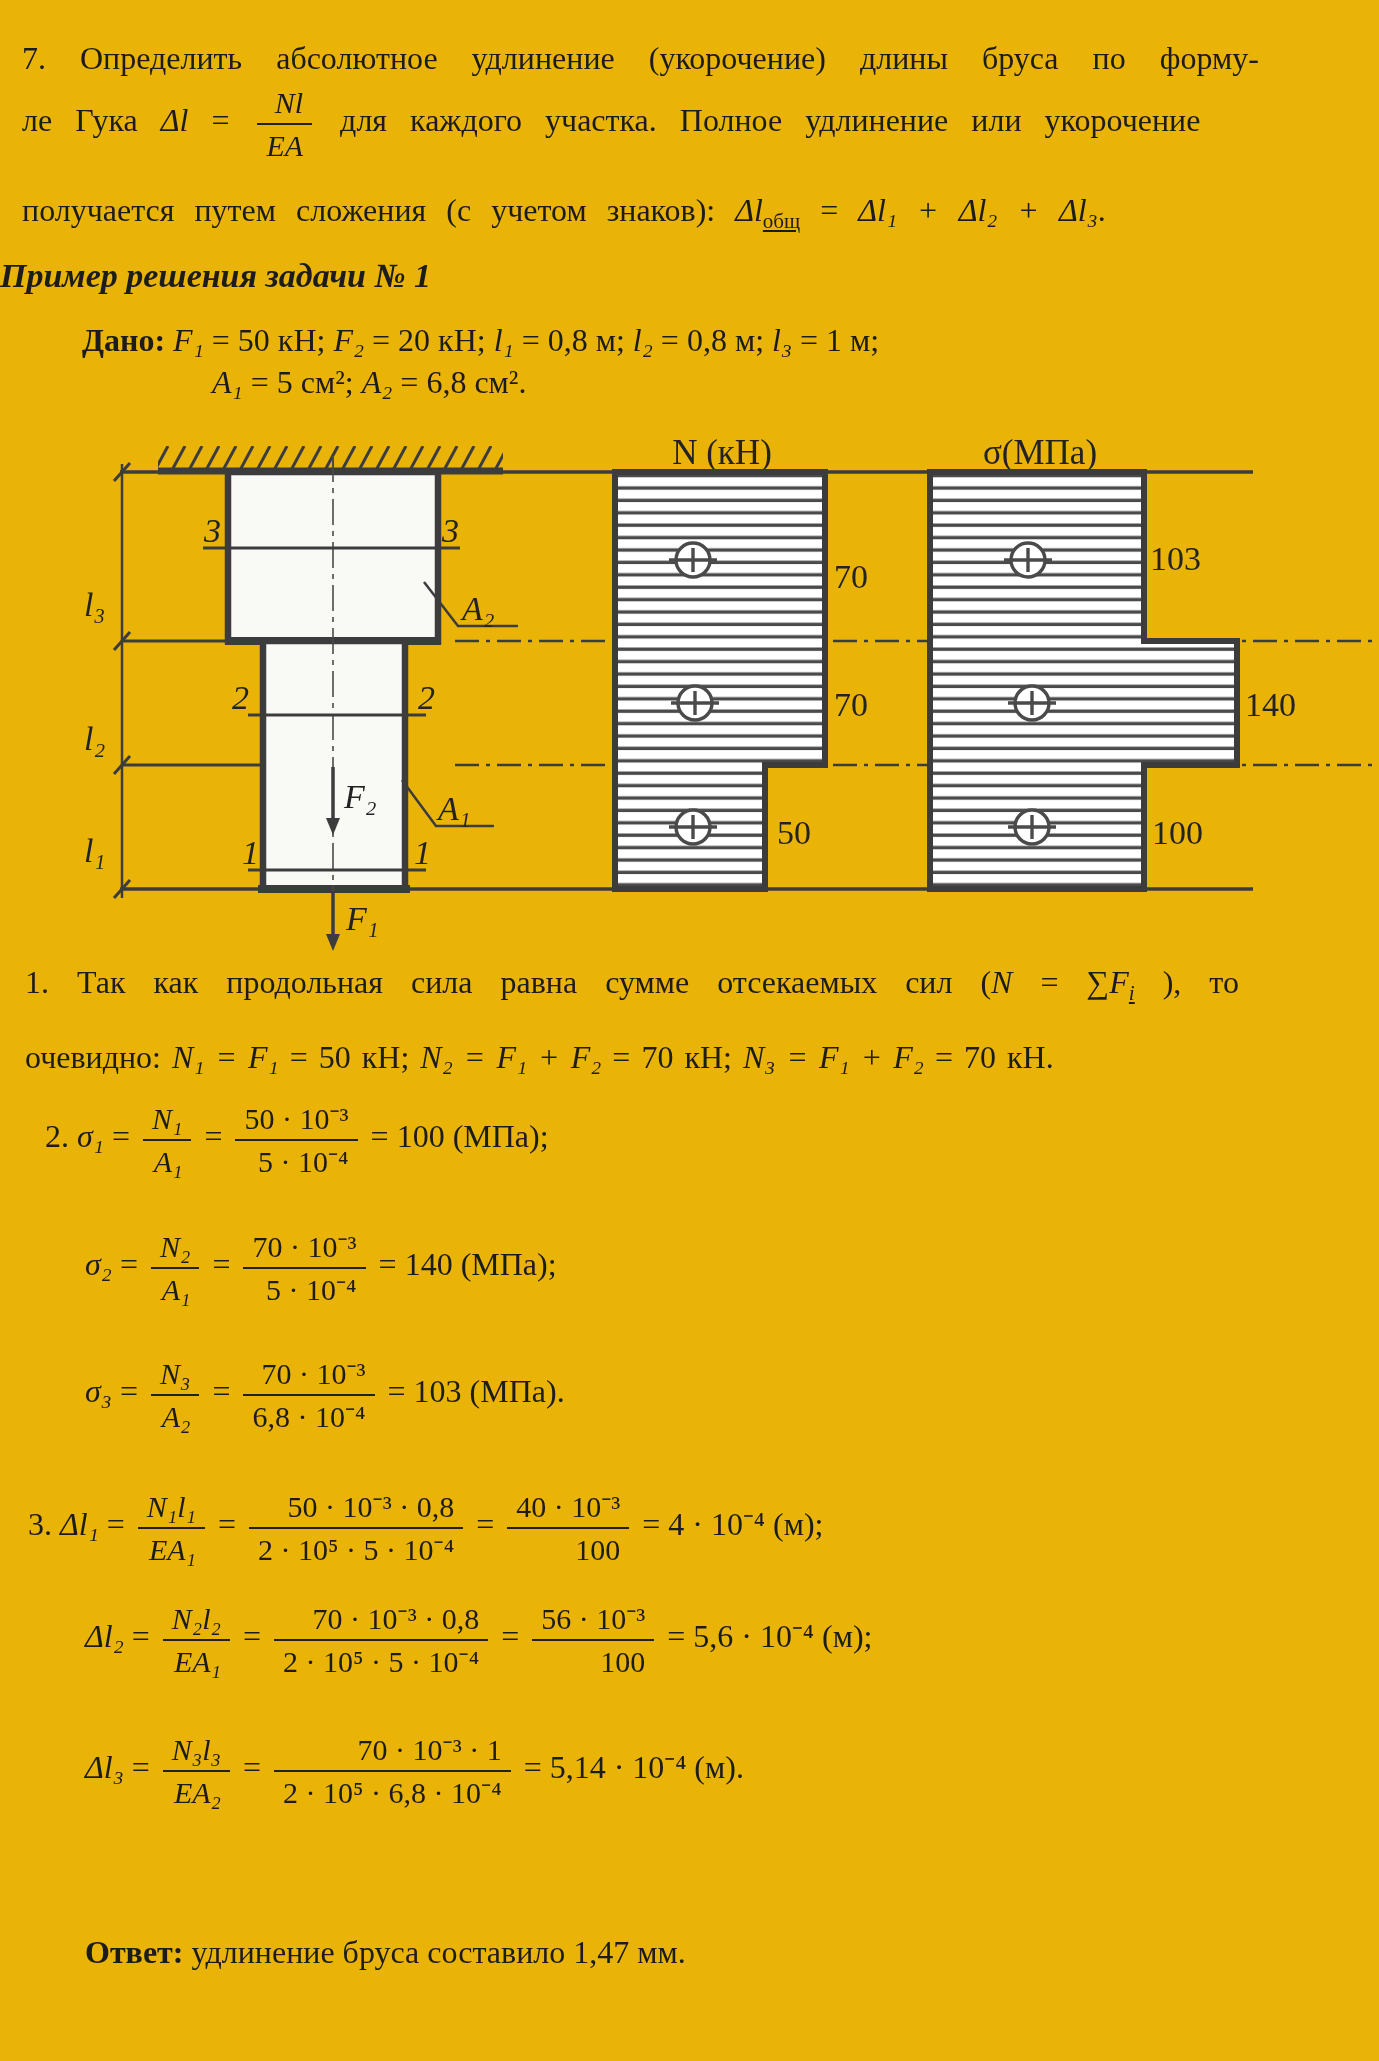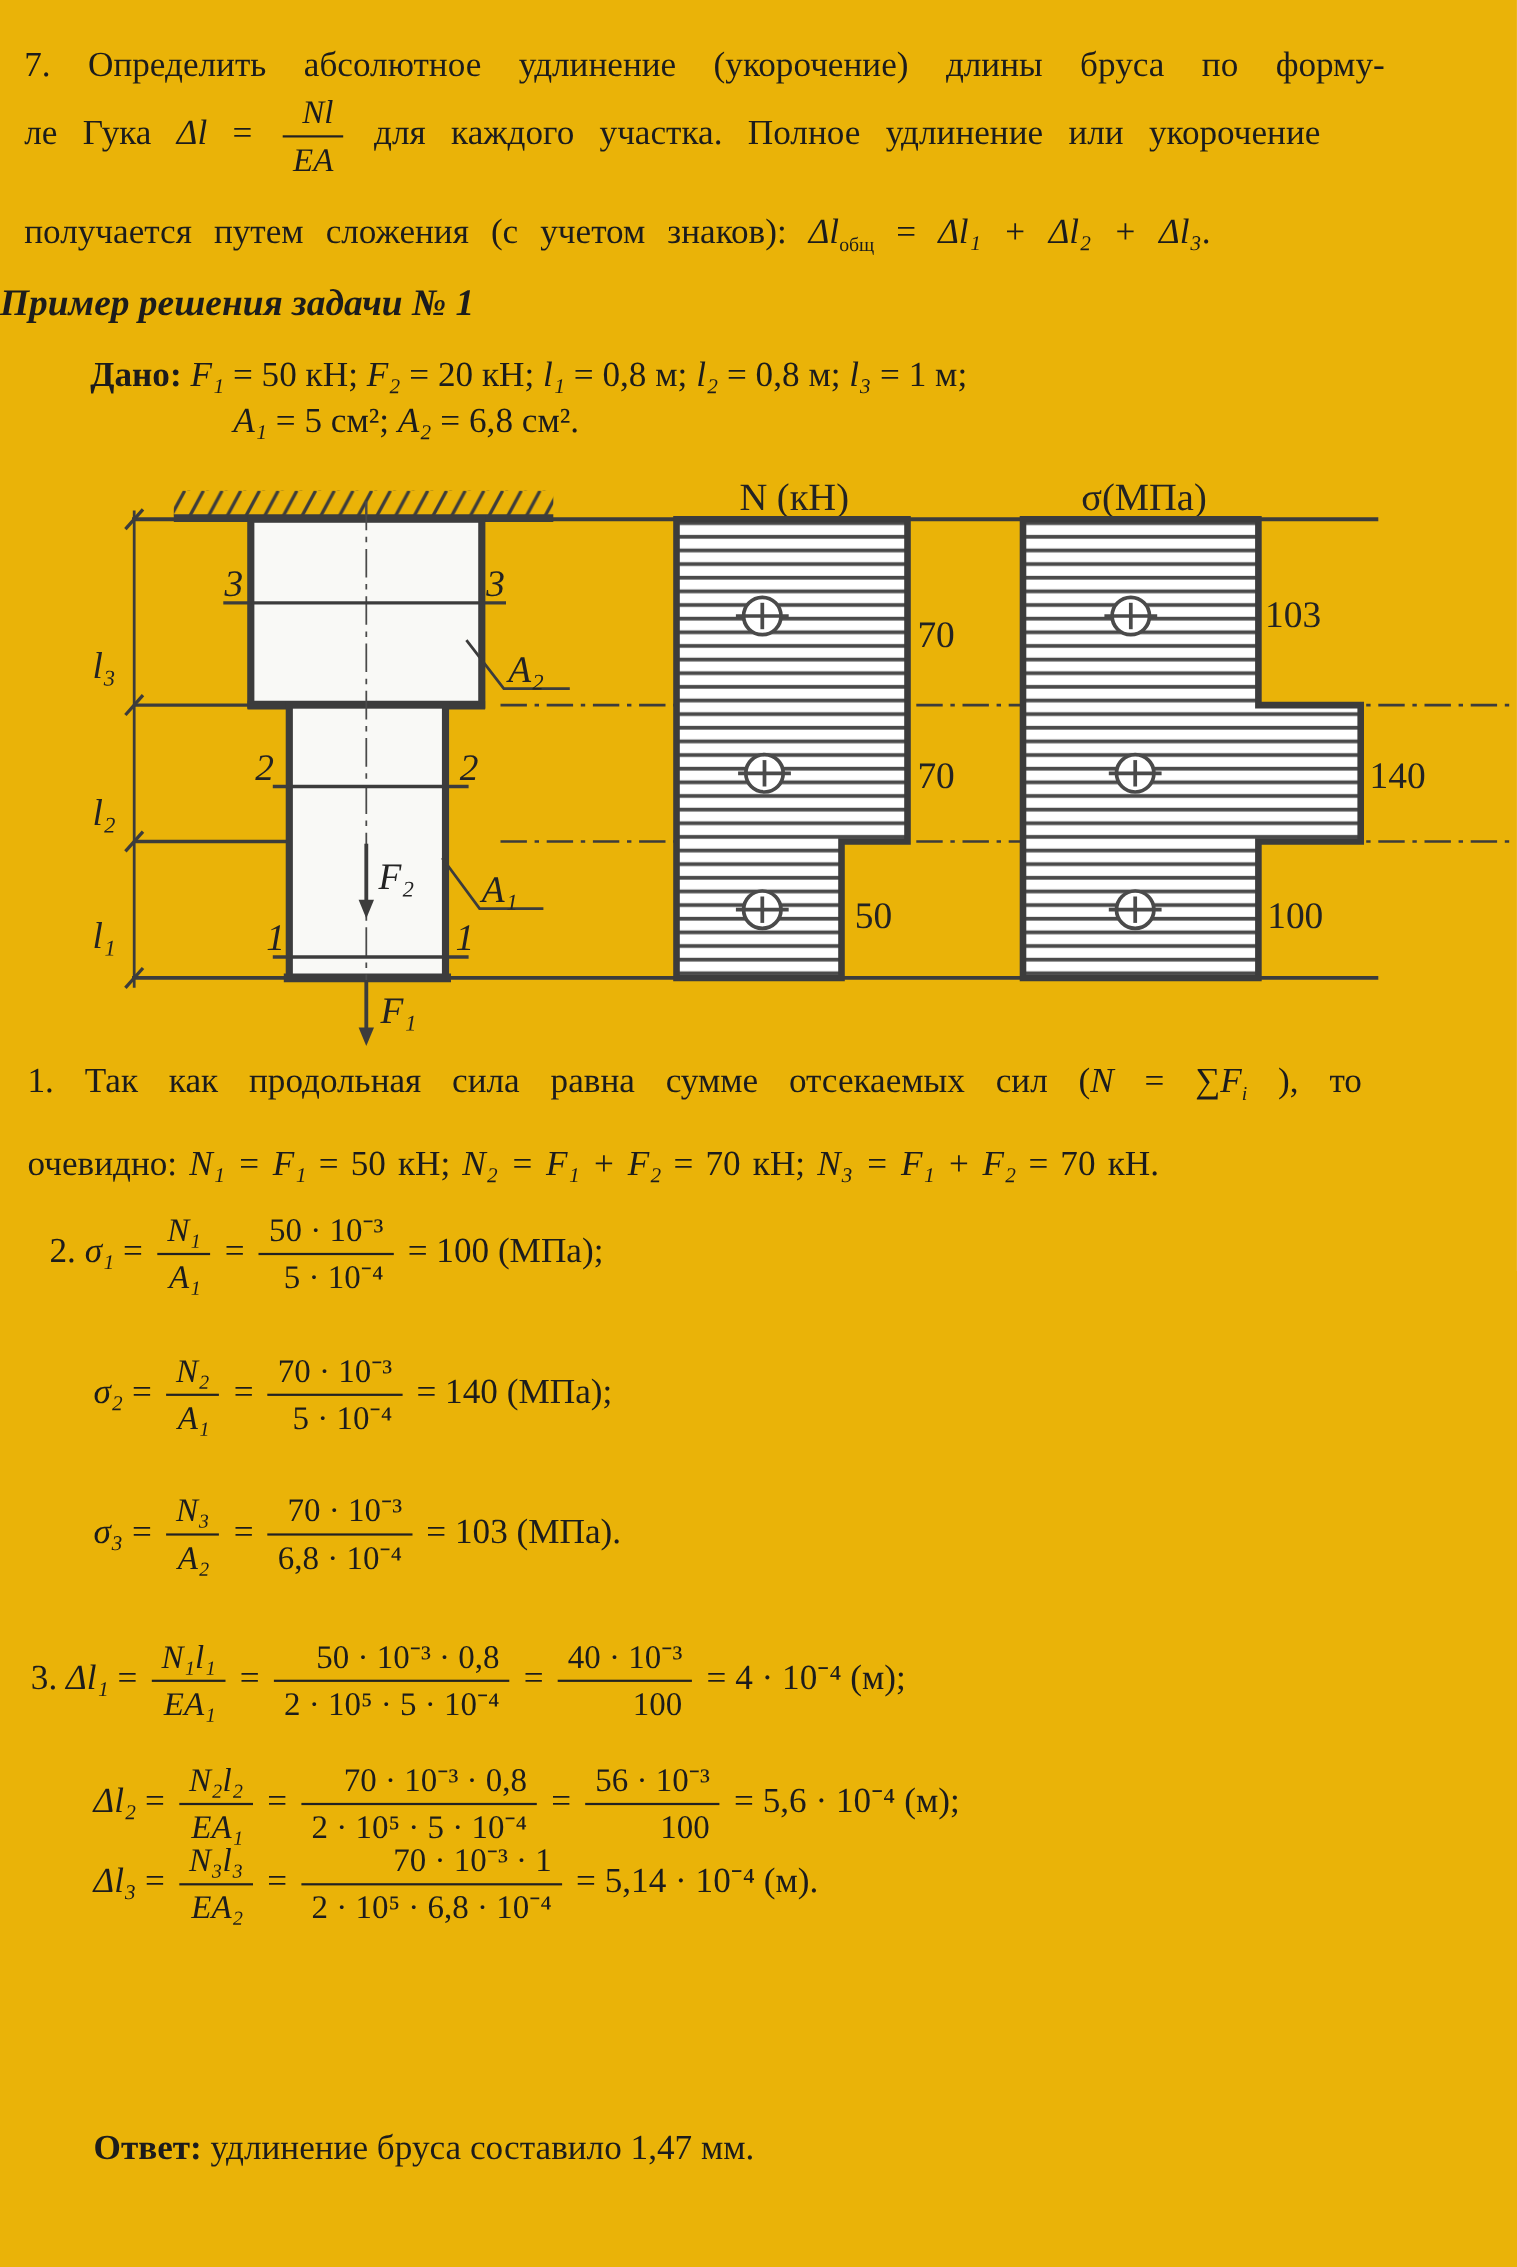--- a/index.html
+++ b/index.html
@@ -9,21 +9,21 @@
     font-family:"Liberation Serif", serif;
     color:#1c1c1c; overflow:hidden;
   }
   .trow{position:absolute; white-space:nowrap; font-size:32px; line-height:1.3;}
   .i{font-style:italic;}
   .b{font-weight:bold;}
   .frac{display:inline-flex; flex-direction:column; text-align:right;
         vertical-align:middle; margin:0 5px; font-size:30px; line-height:1.1;}
   .frac .fn{display:block; padding:2px 9px 4px; border-bottom:2.2px solid #222;}
   .frac .fd{display:block; padding:4px 9px 2px;}
-  .trow sub{font-size:18px; line-height:0;}
+  .trow sub{font-size:21px; line-height:0;text-decoration:underline;}
   .ws26{word-spacing:26px;} .ws20{word-spacing:20px;} .ws12{word-spacing:12px;}
   .ws15{word-spacing:15px;} .ws3{word-spacing:3px;}
   .heading{width:1379px; text-align:left; font-weight:bold; font-style:italic; font-size:34px;}
   svg text{font-family:"Liberation Serif", serif; fill:#232323;}
   svg .lab{font-size:34px; font-style:italic;}
   svg .val{font-size:34px;}
   svg .ttl{font-size:35px;}
 </style>
 </head>
 <body>
@@ -169,21 +169,21 @@
   <div class="trow" style="left:85px; top:1600px; line-height:1;"><span class="i ">Δl₂</span><span class=""> = </span><span class="frac">
         <span class="fn i">N₂l₂</span>
         <span class="fd i">EA₁</span>
       </span><span class=""> = </span><span class="frac">
         <span class="fn">70 · 10⁻³ · 0,8</span>
         <span class="fd">2 · 10⁵ · 5 · 10⁻⁴</span>
       </span><span class=""> = </span><span class="frac">
         <span class="fn">56 · 10⁻³</span>
         <span class="fd">100</span>
       </span><span class=""> = 5,6 · 10⁻⁴ (м);</span></div>
-  <div class="trow" style="left:85px; top:1673px; line-height:1;"><span class="i ">Δl₃</span><span class=""> = </span><span class="frac">
+  <div class="trow" style="left:85px; top:1731px; line-height:1;"><span class="i ">Δl₃</span><span class=""> = </span><span class="frac">
         <span class="fn i">N₃l₃</span>
         <span class="fd i">EA₂</span>
       </span><span class=""> = </span><span class="frac">
         <span class="fn">70 · 10⁻³ · 1</span>
         <span class="fd">2 · 10⁵ · 6,8 · 10⁻⁴</span>
       </span><span class=""> = 5,14 · 10⁻⁴ (м).</span></div>
 
 
   <div class="trow" style="left:85px; top:1932px;"><span class="b">Ответ:</span><span class=""> удлинение бруса составило 1,47 мм.</span></div>
 </div>

